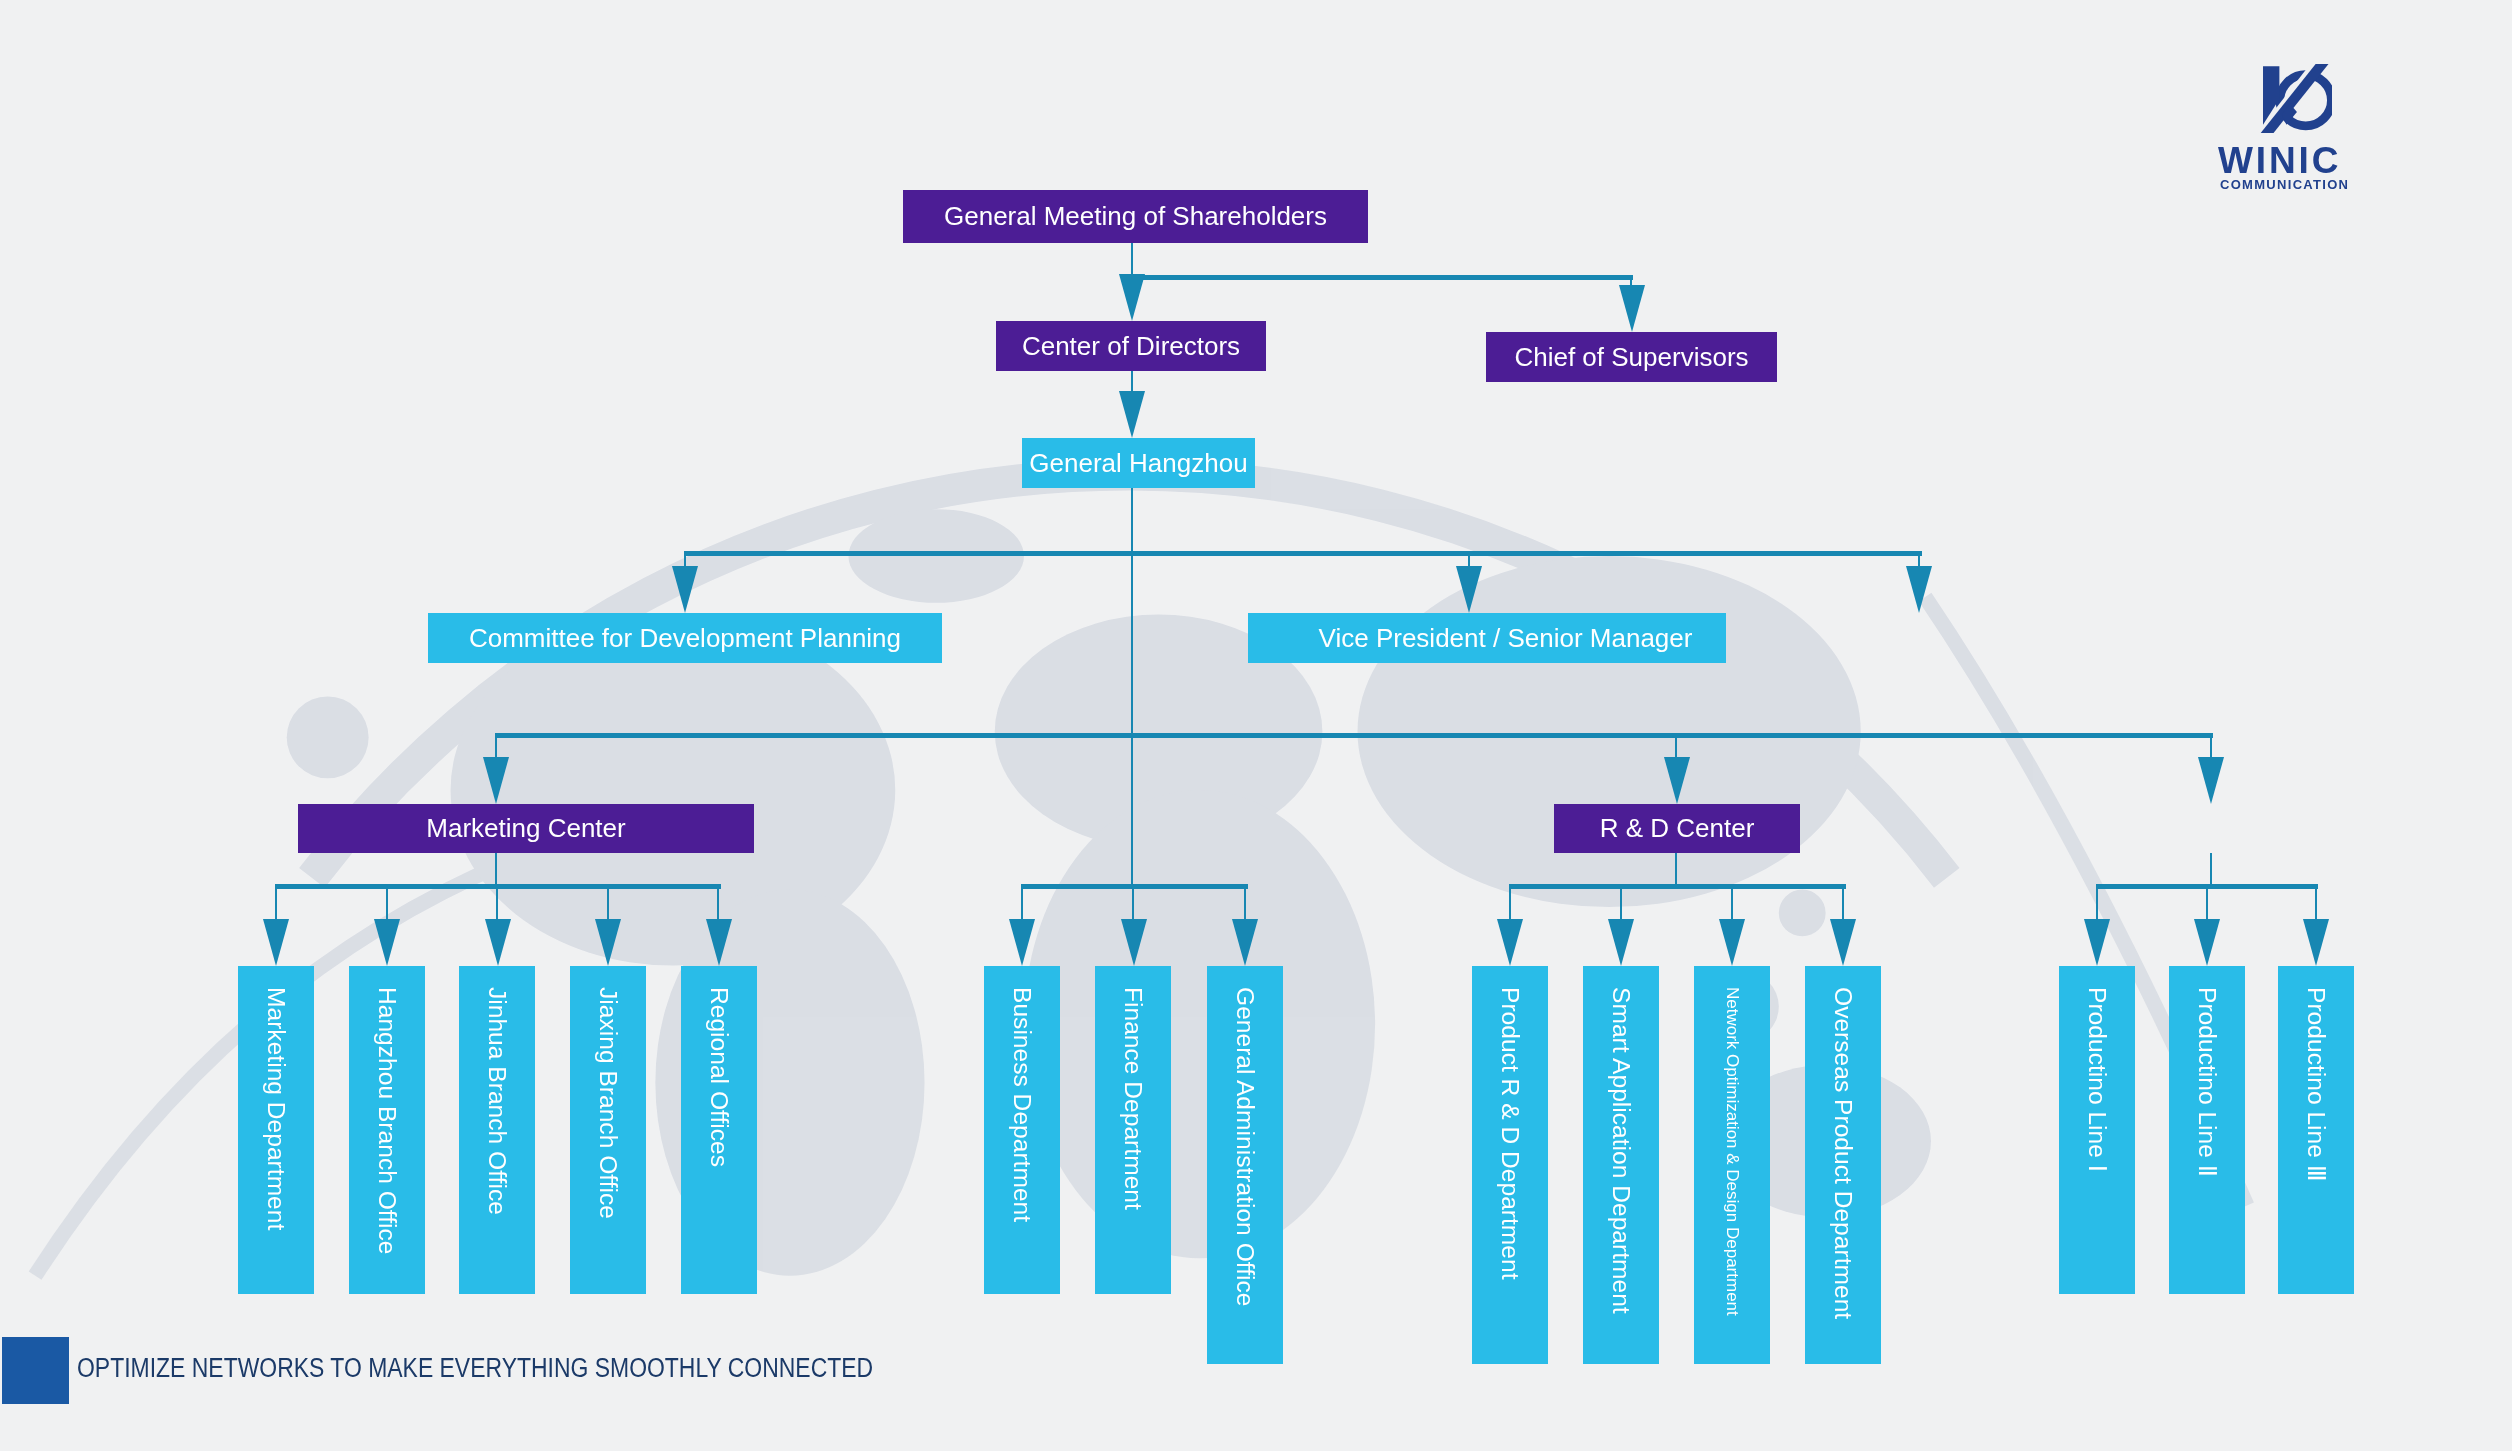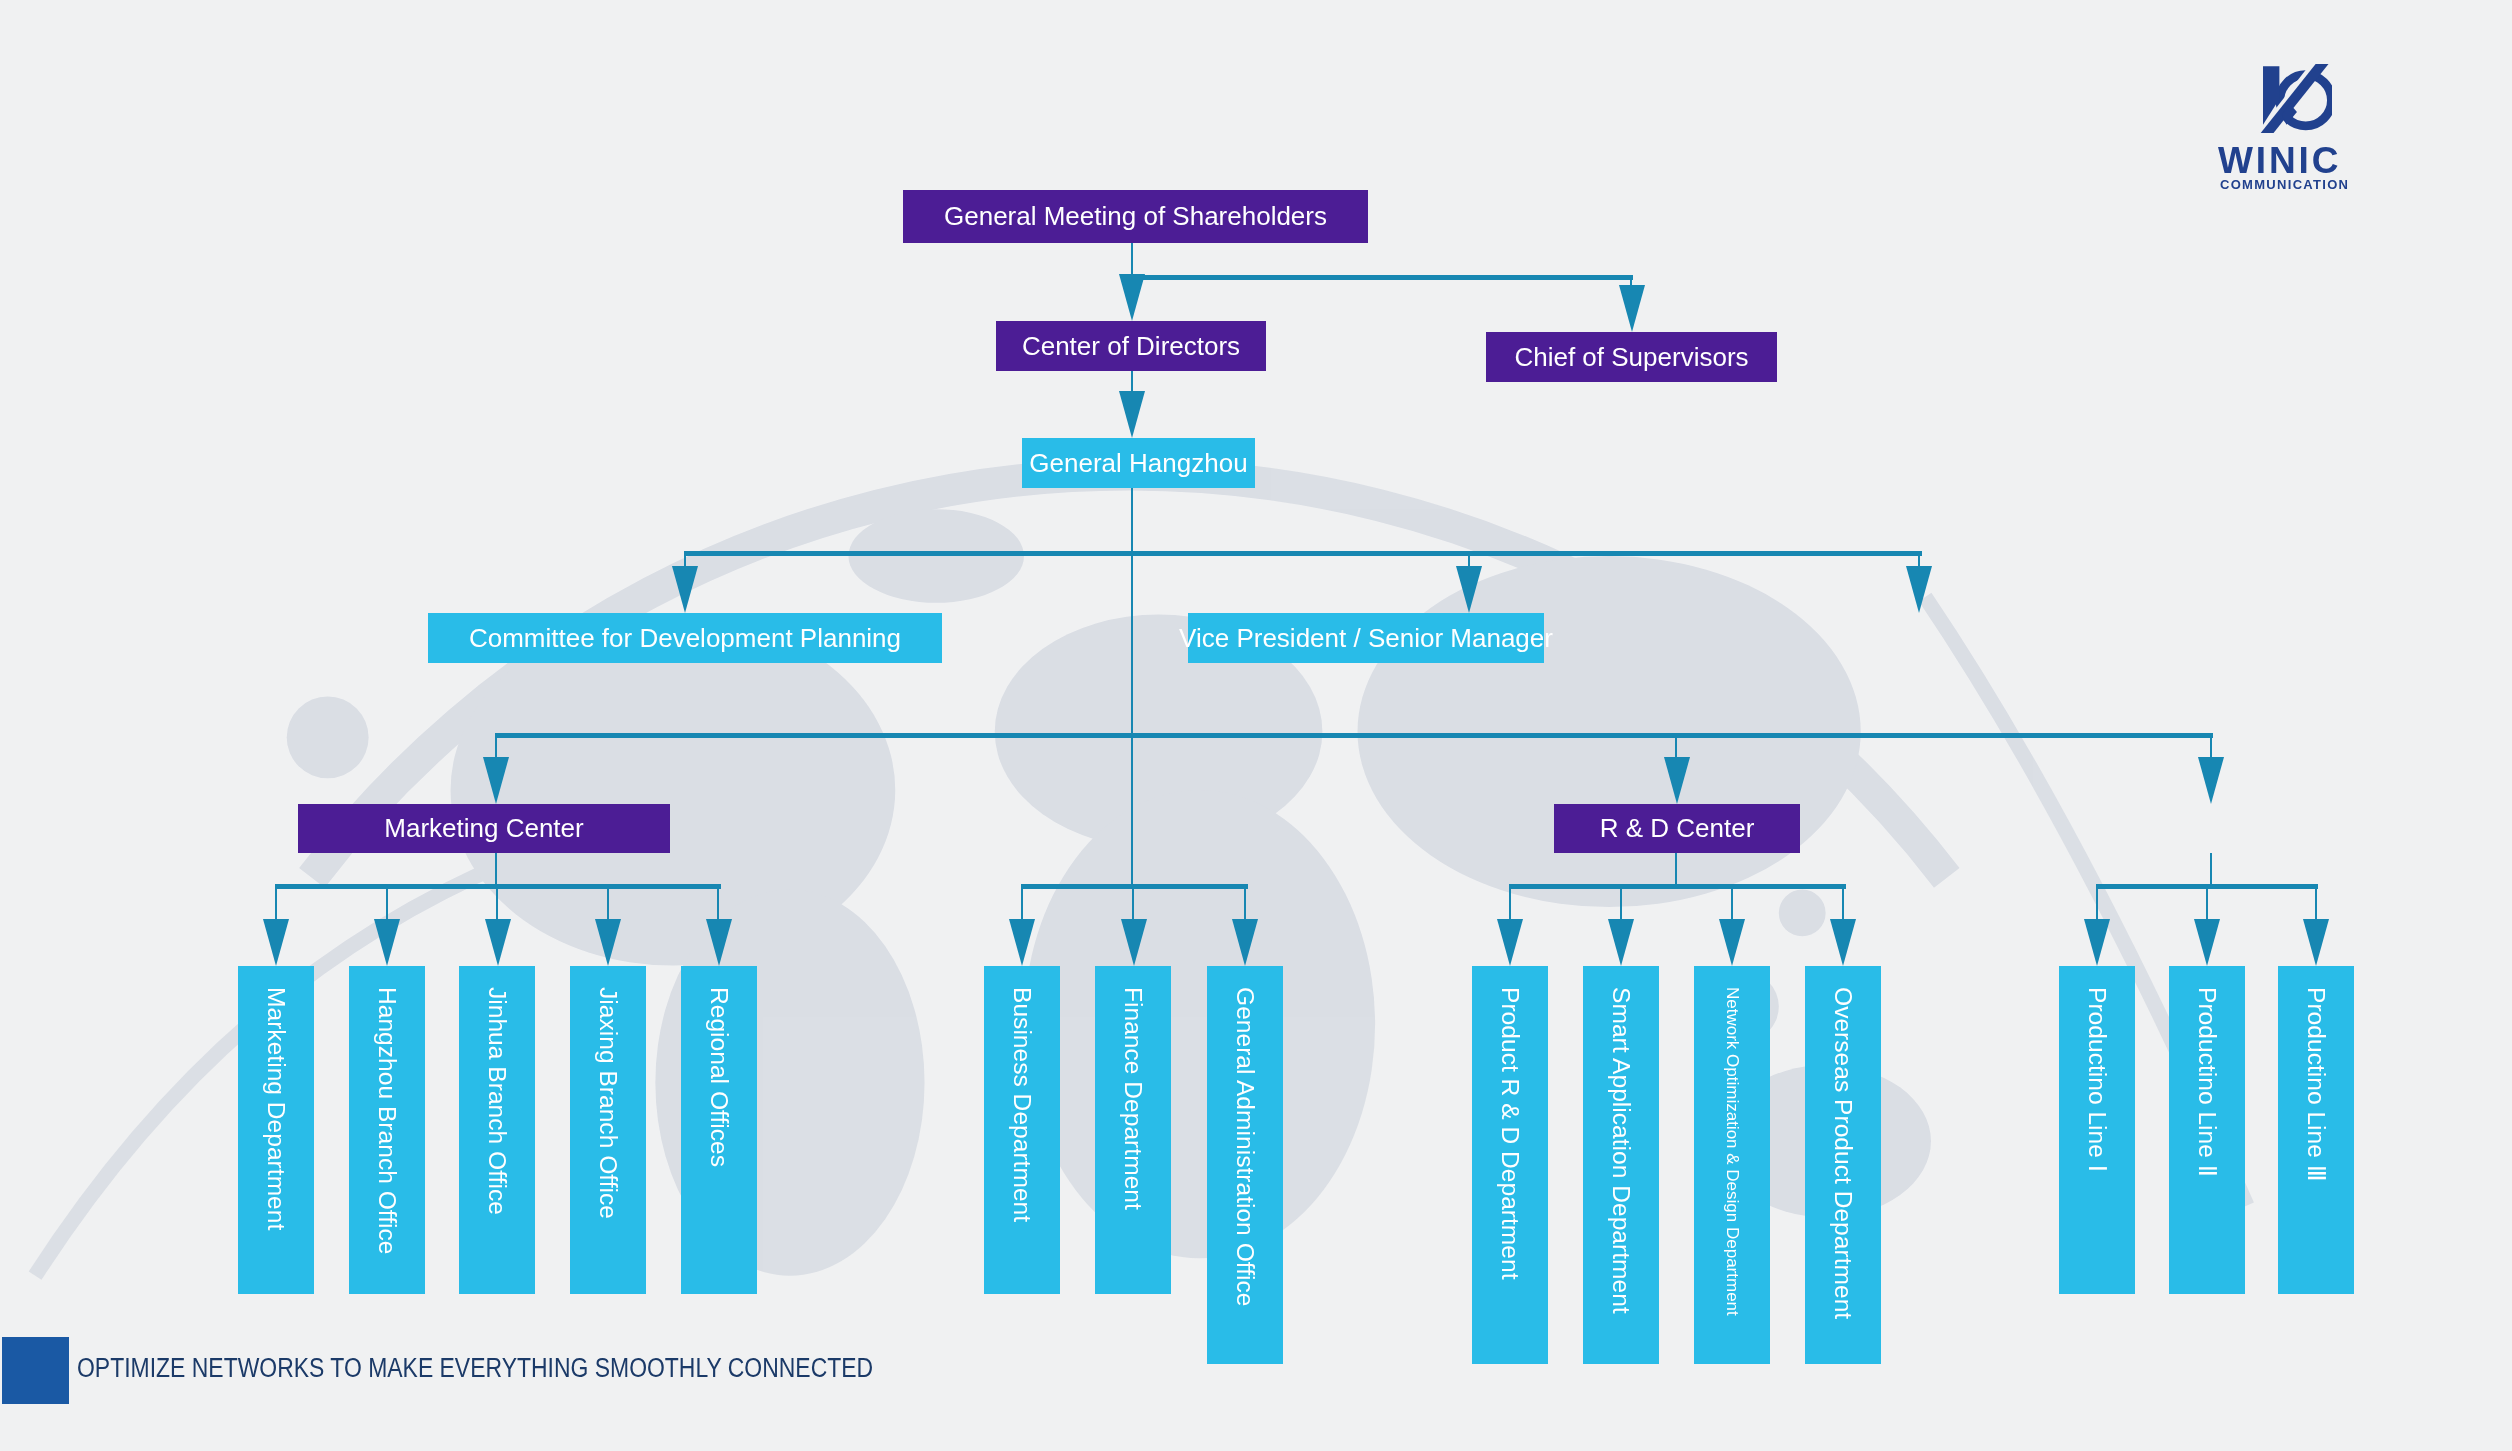--- a/index.html
+++ b/index.html
@@ -147,24 +147,24 @@
   <div class="box dark" style="left:903px;top:190px;width:465px;height:53px;">General Meeting of Shareholders</div>
 
   <div class="box dark" style="left:996px;top:321px;width:270px;height:50px;">Center of Directors</div>
 
   <div class="box dark" style="left:1486px;top:332px;width:291px;height:50px;">Chief of Supervisors</div>
 
   <div class="box light" style="left:1022px;top:438px;width:233px;height:50px;">General Hangzhou</div>
 
   <div class="box light" style="left:428px;top:613px;width:514px;height:50px;">Committee for Development Planning</div>
 
-  <div class="box light" style="left:1188px;top:613px;width:356px;height:50px;">Vice President / Senior Manager</div>
-
-
-  <div class="box dark" style="left:298px;top:804px;width:372px;height:49px;">Marketing Center</div>
+  <div class="box light" style="left:1248px;top:613px;width:441px;height:50px;padding-left:37px;">Vice President / Senior Manager</div>
+
+
+  <div class="box dark" style="left:298px;top:804px;width:456px;height:49px;">Marketing Center</div>
 
   <div class="box dark" style="left:1554px;top:804px;width:246px;height:49px;">R &amp; D Center</div>
 
 
   <div class="vbox std" style="left:238px;">Marketing Department</div>
   <div class="vbox std" style="left:349px;">Hangzhou Branch Office</div>
   <div class="vbox std" style="left:459px;">Jinhua Branch Office</div>
   <div class="vbox std" style="left:570px;">Jiaxing Branch Office</div>
   <div class="vbox std" style="left:681px;">Regional Offices</div>
 

